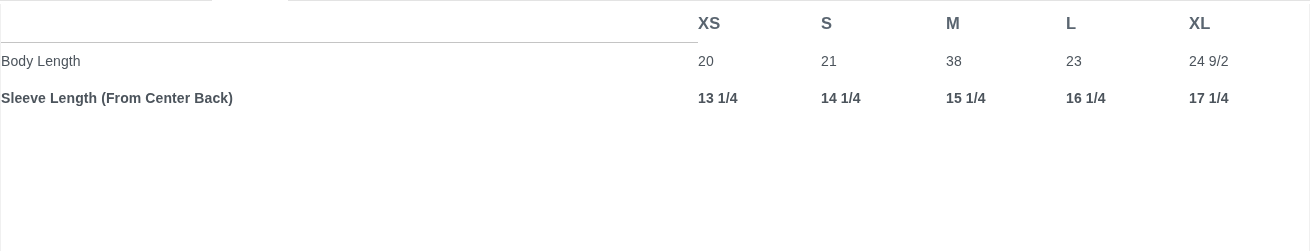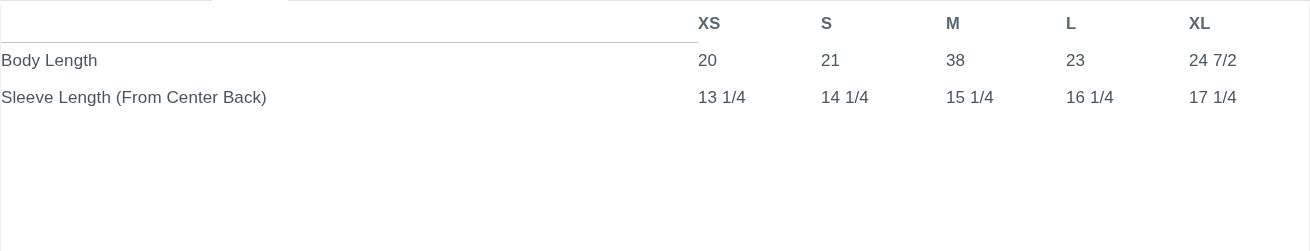--- a/index.html
+++ b/index.html
@@ -79,28 +79,29 @@
     border-bottom: 1px solid #c4c4c4;
     padding-bottom: 2px;
   }
   thead th.label-head {
     border-bottom: 1px solid #c4c4c4;
   }
 
   
   tbody tr { height: 37px; }
   tbody td {
-    font-size: 17px;
+    font-size: 14px;
     font-weight: normal;
     color: #4c545c;
     border-bottom: 1px solid #c4c4c4;
     letter-spacing: 0.1px;
   }
   tbody tr:last-child td {
     border-bottom: none;
+    font-weight: bold;
   }
 
   .cell-pad-left { padding-left: 10px; }
 
   
   #bottom-band {
     position: absolute;
     left: 1px;
     top: 228px;
     width: 1296px;
@@ -136,21 +137,21 @@
         <th>XL</th>
       </tr>
     </thead>
     <tbody>
       <tr>
         <td class="cell-pad-left">Body Length</td>
         <td>20</td>
         <td>21</td>
         <td>38</td>
         <td>23</td>
-        <td>24 7/2</td>
+        <td>24 9/2</td>
       </tr>
       <tr>
         <td class="cell-pad-left">Sleeve Length (From Center Back)</td>
         <td>13 1/4</td>
         <td>14 1/4</td>
         <td>15 1/4</td>
         <td>16 1/4</td>
         <td>17 1/4</td>
       </tr>
     </tbody>

